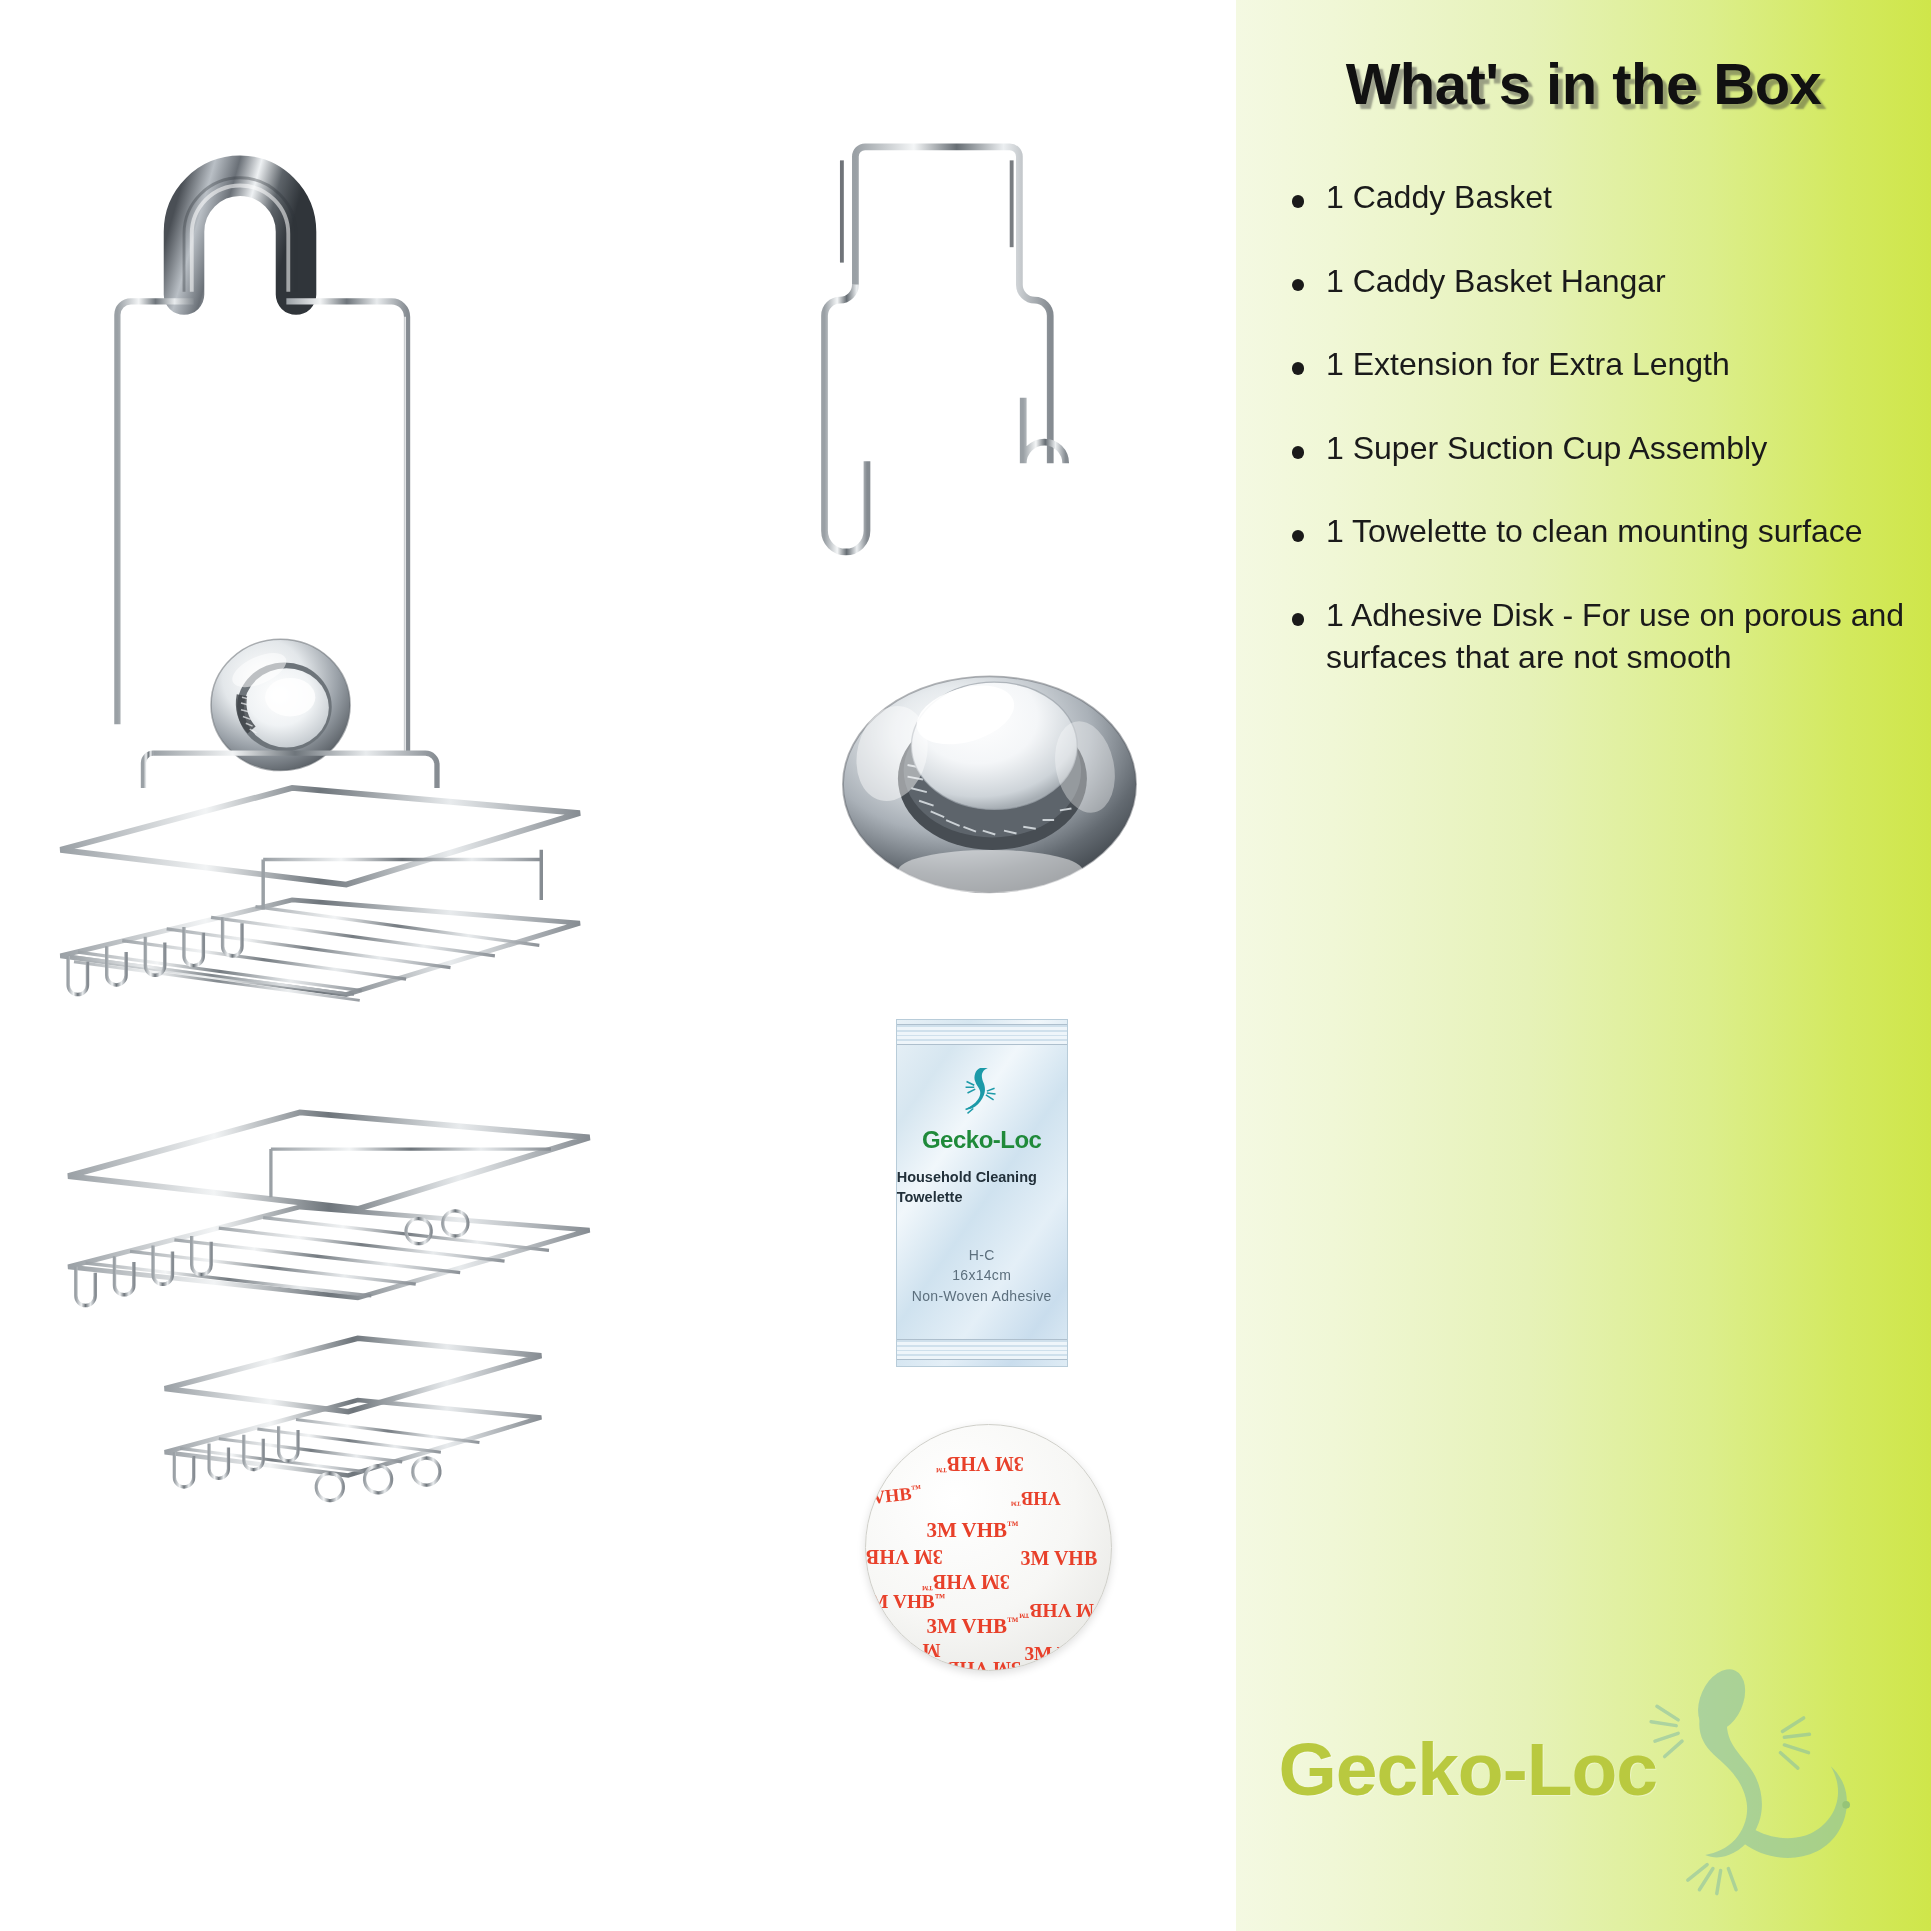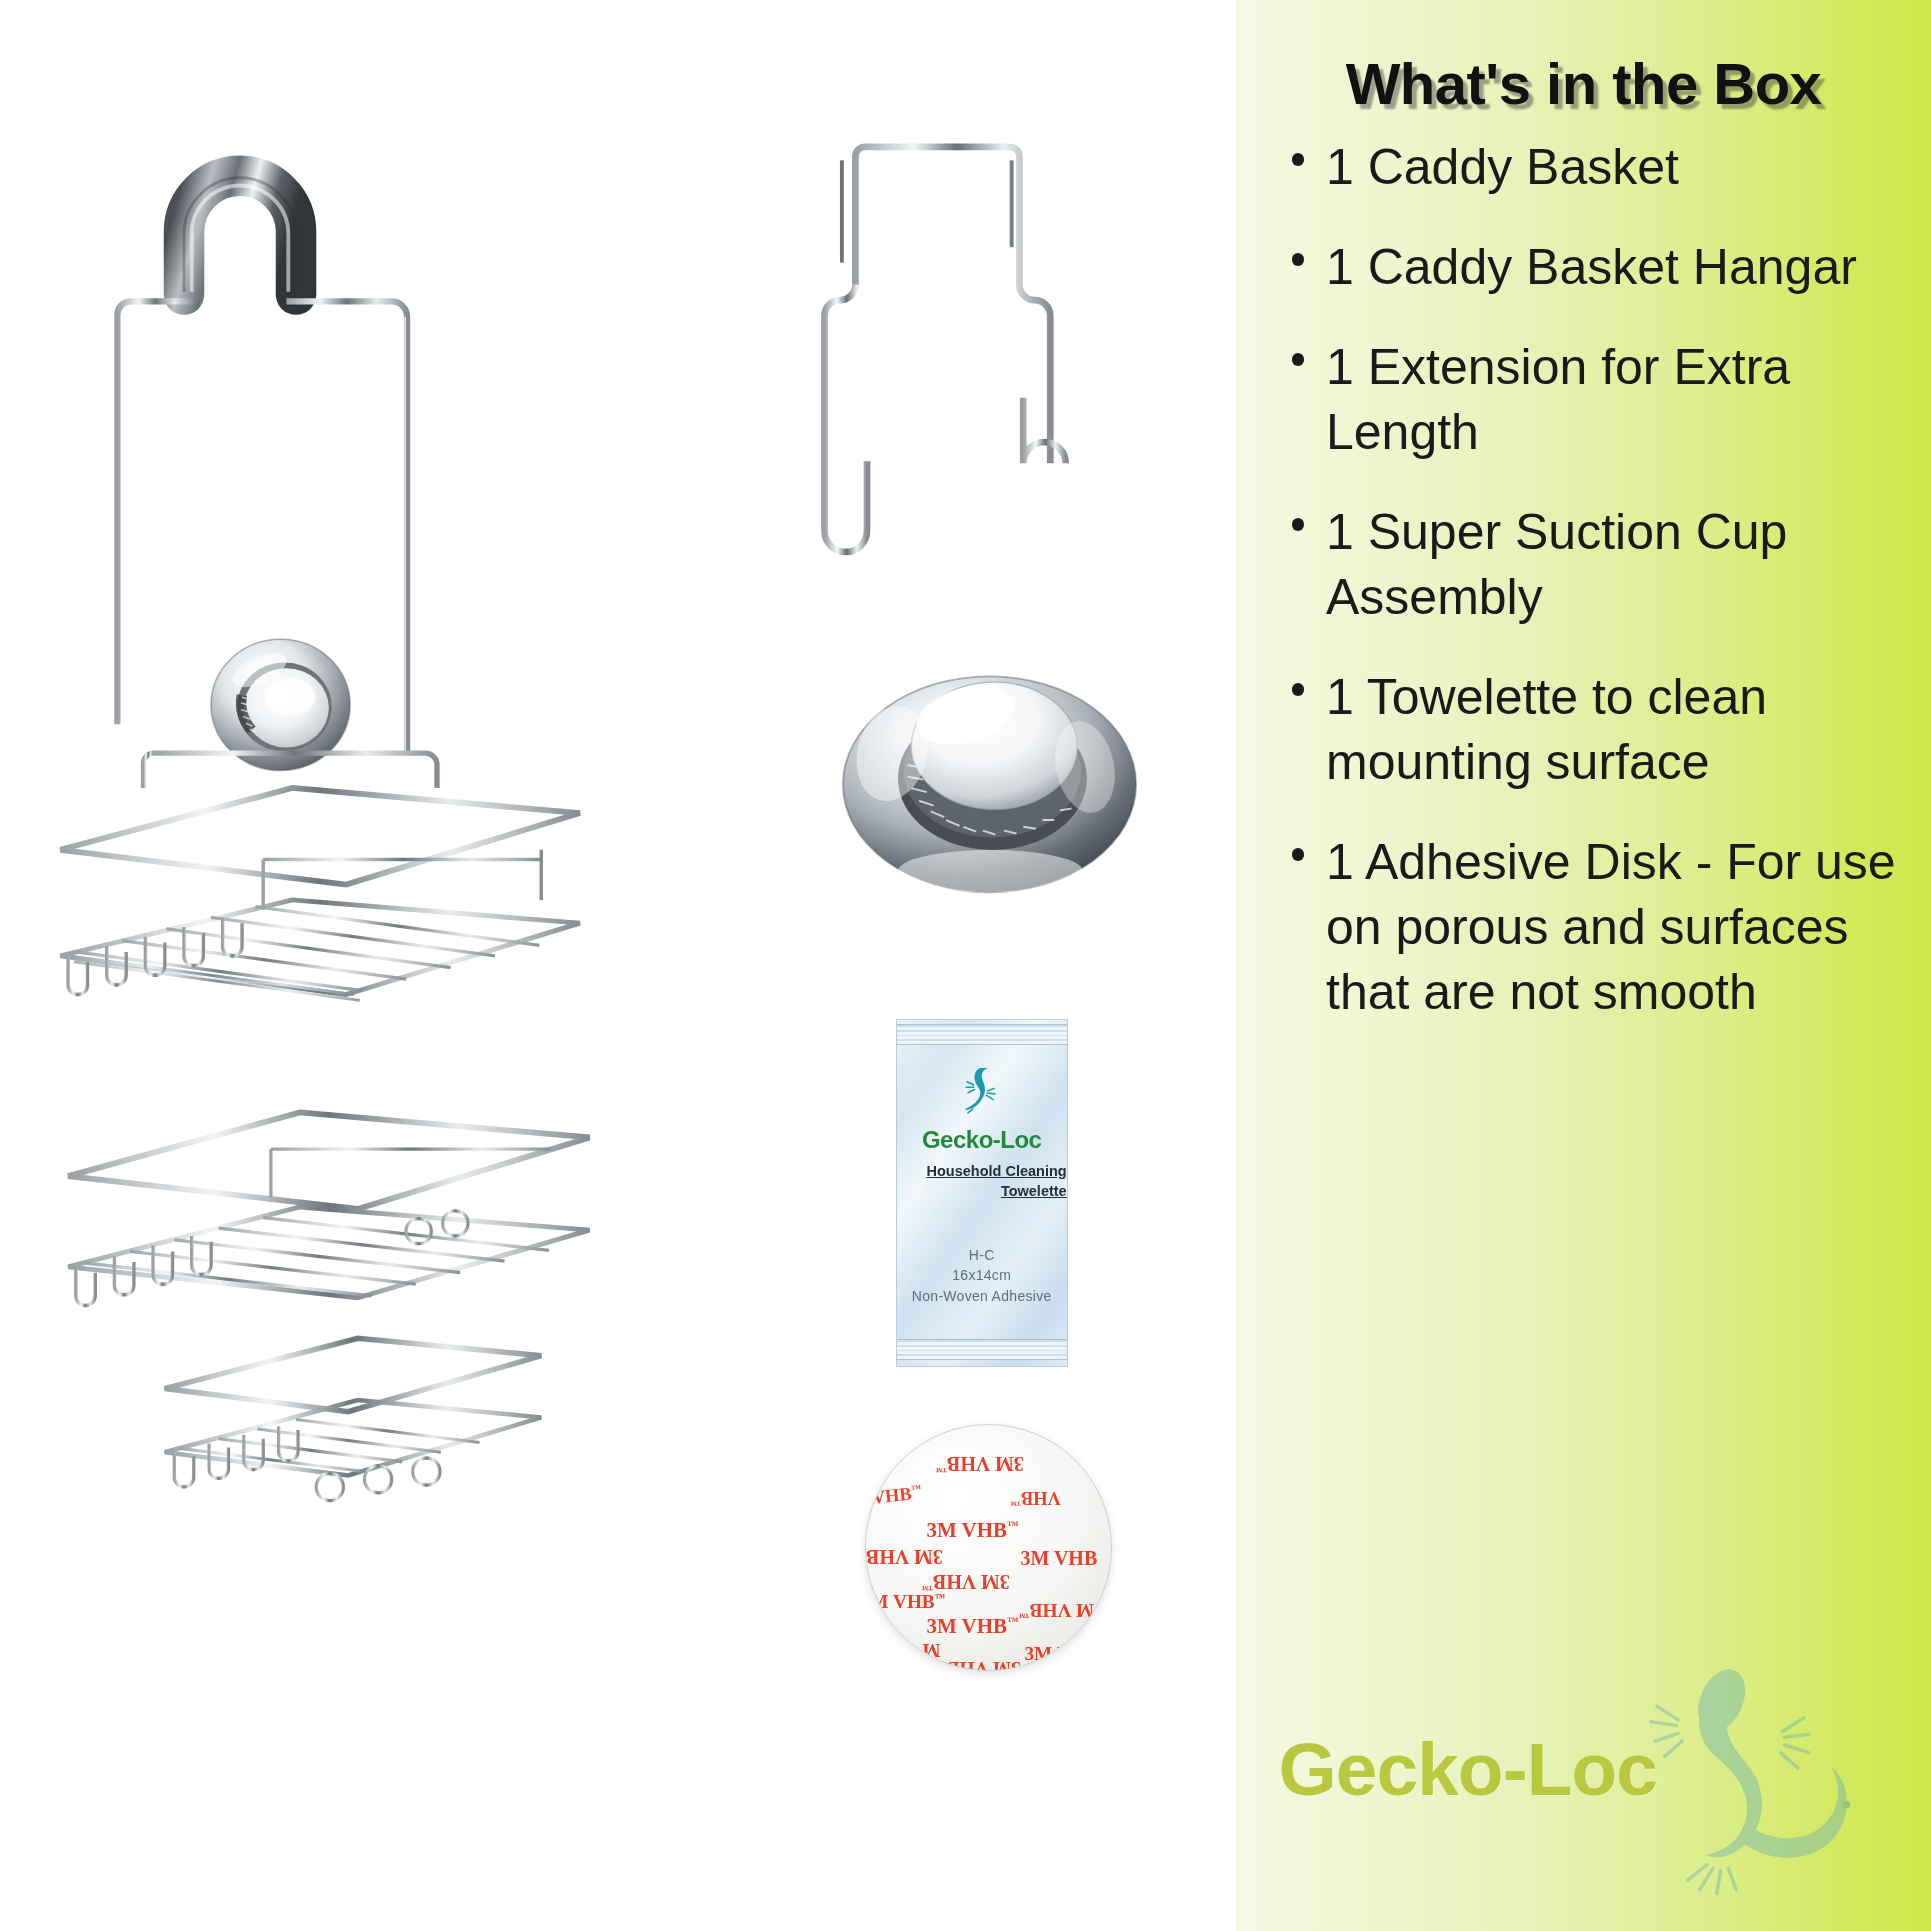--- a/index.html
+++ b/index.html
@@ -31,22 +31,22 @@
     text-shadow:4.8px 4.8px 1.9px rgba(60,60,60,0.45);
     white-space:nowrap;
   }
 
   #box-list {
     position:absolute; left:44px; top:135px; width:626px;
     list-style:none;
   }
   #box-list li {
     position:relative;
-    font-size:50px; line-height:1.30; color:#1a1a1a;
-    padding-left:46px; margin-bottom:35px;
+    font-size:32px; line-height:1.30; color:#1a1a1a;
+    padding-left:46px; margin-bottom:35px;margin-top:42px;
   }
   #box-list li::before {
     content:""; position:absolute; left:11.6px; top:18.3px;
     width:12.6px; height:12.6px; border-radius:50%; background:#1a1a1a;
   }
 
   #caution-text {
     position:absolute; left:56px; top:1405px; width:602px;
     text-align:center; font-size:36px; line-height:1.34;
     font-weight:bold; color:#111111;
@@ -89,22 +89,22 @@
     background:repeating-linear-gradient(to bottom,#cfe0ec 0px,#cfe0ec 1.9px,#eef5fa 1.9px,#eef5fa 4.8px);
     border-top:1px solid #aebfcd; border-bottom:1px solid #aebfcd;
   }
   #crimp-top { top:3.9px; }
   #crimp-bottom { bottom:5.8px; }
   .pack-brand {
     position:absolute; left:0; top:106px; width:100%; text-align:center;
     font-size:24px; font-weight:bold; color:#1f8a3a; letter-spacing:-0.5px;
   }
   .pack-desc {
-    position:absolute; left:0; top:142px; width:100%; text-align:right;
-    font-size:14.5px; font-weight:bold; color:#22303a; line-height:1.35;text-decoration:underline;
+    position:absolute; left:0; top:148px; width:100%; text-align:left;
+    font-size:14.5px; font-weight:bold; color:#22303a; line-height:1.35;
   }
   .pack-spec {
     position:absolute; left:0; bottom:60px; width:100%; text-align:center;
     font-size:14px; color:#5c6f7d; line-height:1.45; letter-spacing:0.3px;
   }
   .pack-gecko { position:absolute; left:50%; top:44px; width:58px; height:60px; margin-left:-29px; }
 
   
   #disk-face {
     position:absolute; left:15.4px; top:13.5px; width:247px; height:247px;

